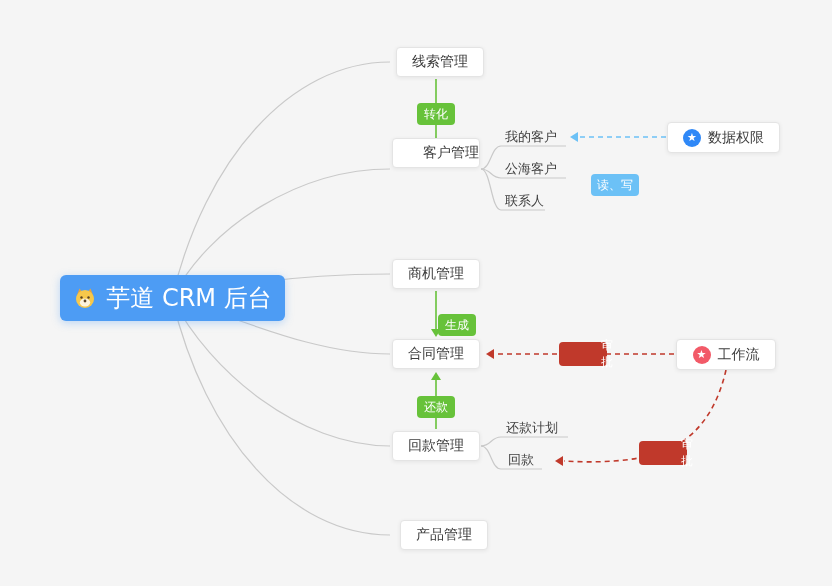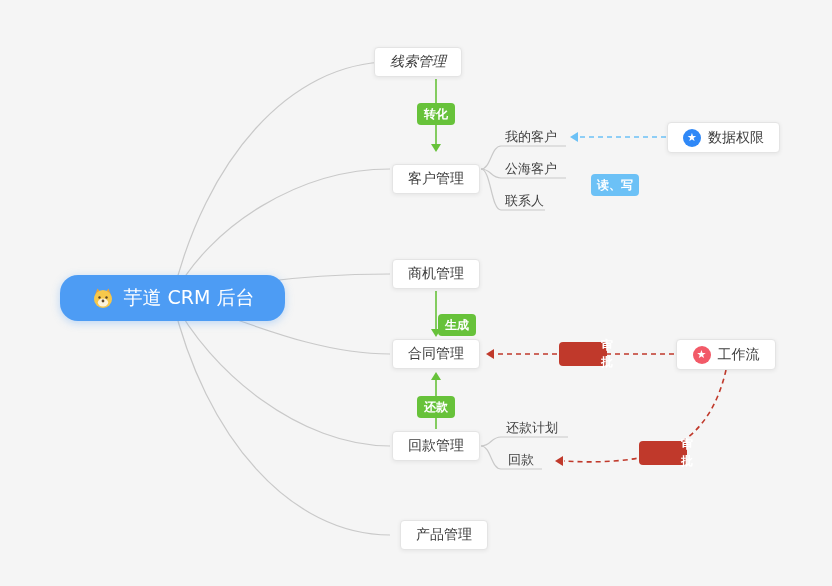--- a/index.html
+++ b/index.html
@@ -6,34 +6,34 @@
   html,body { background:#ededed; font-family:"DejaVu Sans","Liberation Sans",sans-serif; }
   .canvas { position:relative; width:832px; height:586px; background:#f5f5f5; overflow:hidden; }
   .edges { position:absolute; left:0; top:0; }
 
   .node { position:absolute; background:#ffffff; border:1px solid #e4e4e4; border-radius:4px;
           box-shadow:0 1px 4px rgba(0,0,0,.07); display:flex; align-items:center; justify-content:center;
           color:#3c3c3c; font-size:14px; }
   .main-node { width:88px; height:30px; }
 
   .root-node { position:absolute; left:60px; top:275px; width:225px; height:46px; background:#4d9cf4;
-               border-radius:18px; display:flex; align-items:center; justify-content:center; gap:9px;
-               color:#ffffff; font-size:19px; box-shadow:0 2px 8px rgba(77,156,244,.35); }
+               border-radius:6px; display:flex; align-items:center; justify-content:center; gap:9px;
+               color:#ffffff; font-size:24px; box-shadow:0 2px 8px rgba(77,156,244,.35); }
   .root-node .dog { width:24px; height:24px; flex:0 0 auto; }
 
   .side-node { gap:7px; }
   .star-badge { width:18px; height:18px; border-radius:50%; color:#fff; font-size:11px; line-height:1;
                 display:flex; align-items:center; justify-content:center; }
   .star-blue { background:#2f88f7; }
   .star-red  { background:#f25a68; }
 
   .sub-label { position:absolute; font-size:13px; color:#3f3f3f; height:17px; line-height:17px; }
 
   .badge { position:absolute; display:flex; align-items:center; justify-content:center;
-           color:#ffffff; font-size:12px; border-radius:4px;font-weight:bold; }
+           color:#ffffff; font-size:12px; border-radius:4px; }
   .badge-green { background:#67c23a; width:38px; height:22px; }
   .badge-blue  { background:#6cc1f6; width:48px; height:22px;margin-top:48px; }
   .badge-red   { background:#c0392b; width:38px; height:24px;padding-left:48px; }
 </style>
 </head>
 <body>
 
 <div class="canvas">
 
   <svg class="edges" width="832" height="586" viewBox="0 0 832 586">
@@ -84,24 +84,24 @@
       <polygon points="20,9 17.5,2.5 14,7" fill="#e8a33d"></polygon>
       <circle cx="12" cy="13" r="9" fill="#f7c84b"></circle>
       <ellipse cx="12" cy="16.5" rx="5.2" ry="4" fill="#fdf3dc"></ellipse>
       <circle cx="8.5" cy="11.5" r="1.2" fill="#5b4326"></circle>
       <circle cx="15.5" cy="11.5" r="1.2" fill="#5b4326"></circle>
       <circle cx="12" cy="15" r="1.4" fill="#5b4326"></circle>
     </svg>
     <span>芋道 CRM 后台</span>
   </div>
 
-  <div class="node main-node" style="left:374px; top:47px;font-style:italic;">
+  <div class="node main-node" style="left:396px; top:47px;">
     <span>线索管理</span>
   </div>
-  <div class="node main-node" style="left:392px; top:164px;">
+  <div class="node main-node" style="left:392px; top:138px;justify-content:flex-end;">
     <span>客户管理</span>
   </div>
   <div class="node main-node" style="left:392px; top:259px;">
     <span>商机管理</span>
   </div>
   <div class="node main-node" style="left:392px; top:339px;">
     <span>合同管理</span>
   </div>
   <div class="node main-node" style="left:392px; top:431px;">
     <span>回款管理</span>

